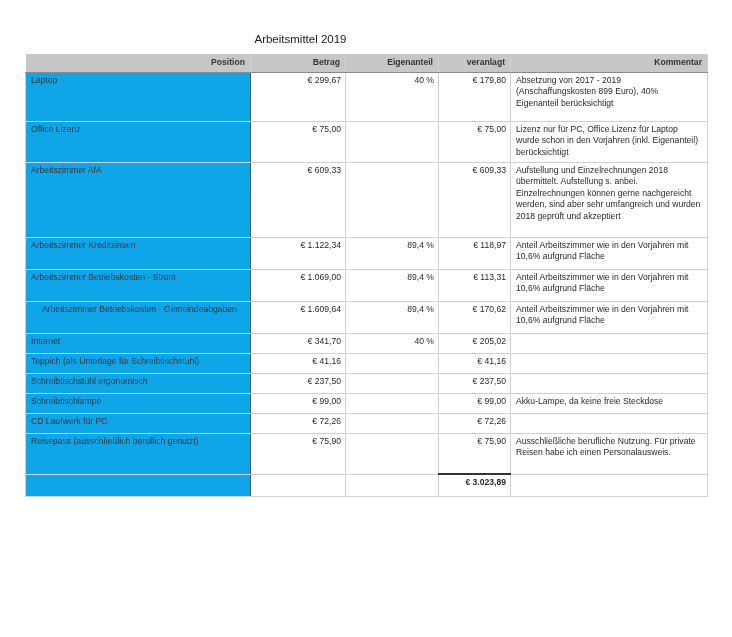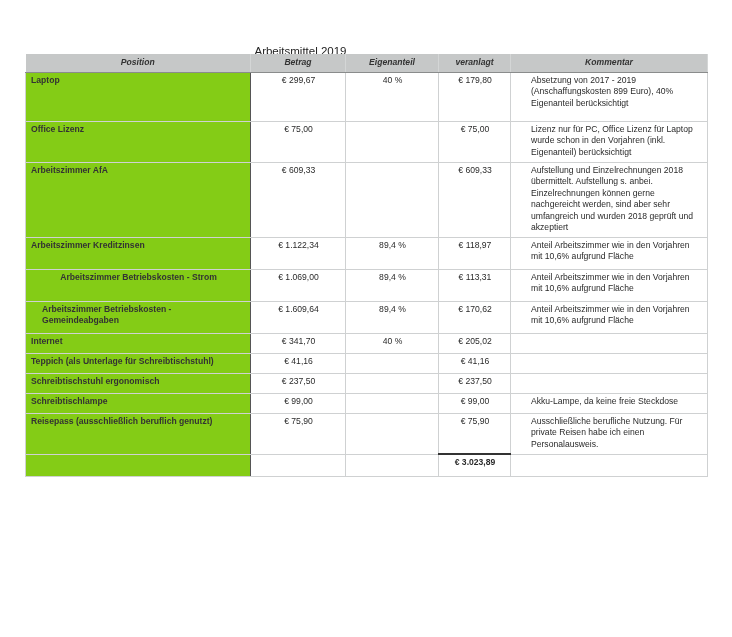--- a/index.html
+++ b/index.html
@@ -1,29 +1,29 @@
 <!DOCTYPE html>
 <html><head>
 <meta charset="utf-8">
 <style>
   html, body { margin:0; padding:0; background:#ffffff; }
   body { width:732px; height:637px; position:relative; overflow:hidden;
          font-family:"Liberation Sans", sans-serif; color:#2a2a2a; }
   .title { position:absolute; top:33px; left:0; width:601px; text-align:center;
-           font-size:11.5px; color:#222;margin-top:12px; }
+           font-size:11.5px; color:#222; }
   table { position:absolute; top:54px; left:25px; border-collapse:collapse;
           table-layout:fixed; width:682px; font-size:8.6px; line-height:11.5px; }
   col.c-pos { width:225px; } col.c-bet { width:95px; } col.c-eig { width:93px; }
   col.c-ver { width:72px; } col.c-kom { width:197px; }
-  th { background:#c6c8c8; font-weight:bold; text-align:center; padding:3px 5px 3px 5px;
-       border-bottom:1.5px solid #8a8c8c; border-right:1px solid #d4d6d6; height:11px; color:#333;font-style:italic; }
+  th { background:#c6c8c8; font-weight:bold; text-align:right; padding:3px 5px 3px 5px;
+       border-bottom:1.5px solid #8a8c8c; border-right:1px solid #d4d6d6; height:11px; color:#333; }
   td { border:1px solid #cfd1d2; vertical-align:top; padding:2px 4px 3px 5px; }
-  td.pos { background:#84cc16; font-weight:bold; border-right:1.5px solid #555; color:#333;margin-top:32px; }
-  td.num { text-align:center; padding-right:4px; }
-  td.kom { padding-left:20px; }
+  td.pos { background:#0ea5e9; font-weight:normal; border-right:1.5px solid #555; color:#333;margin-top:32px; }
+  td.num { text-align:right; padding-right:4px; }
+  td.kom { padding-left:5px; }
   tr.total td.ver { border-top:2.5px solid #333; font-weight:bold; }
 </style>
 </head>
 <body>
 
 <div class="title">Arbeitsmittel 2019</div>
 
 <table>
   <colgroup>
     <col class="c-pos">
@@ -65,21 +65,21 @@
         <td class="kom">Aufstellung und Einzelrechnungen 2018 übermittelt. Aufstellung s. anbei. Einzelrechnungen können gerne nachgereicht werden, sind aber sehr umfangreich und wurden 2018 geprüft und akzeptiert</td>
       </tr>
       <tr>
         <td class="pos" style="height: 26px;">Arbeitszimmer Kreditzinsen</td>
         <td class="num">€ 1.122,34</td>
         <td class="num">89,4 %</td>
         <td class="num">€ 118,97</td>
         <td class="kom">Anteil Arbeitszimmer wie in den Vorjahren mit 10,6% aufgrund Fläche</td>
       </tr>
       <tr>
-        <td class="pos" style="height: 26px; text-align: center;">Arbeitszimmer Betriebskosten - Strom</td>
+        <td class="pos" style="height: 26px;">Arbeitszimmer Betriebskosten - Strom</td>
         <td class="num">€ 1.069,00</td>
         <td class="num">89,4 %</td>
         <td class="num">€ 113,31</td>
         <td class="kom">Anteil Arbeitszimmer wie in den Vorjahren mit 10,6% aufgrund Fläche</td>
       </tr>
       <tr>
         <td class="pos" style="height: 26px; padding-left: 16px;">Arbeitszimmer Betriebskosten - Gemeindeabgaben</td>
         <td class="num">€ 1.609,64</td>
         <td class="num">89,4 %</td>
         <td class="num">€ 170,62</td>
@@ -107,20 +107,27 @@
         <td class="kom"></td>
       </tr>
       <tr>
         <td class="pos" style="height: 14px;">Schreibtischlampe</td>
         <td class="num">€ 99,00</td>
         <td class="num"></td>
         <td class="num">€ 99,00</td>
         <td class="kom">Akku-Lampe, da keine freie Steckdose</td>
       </tr>
       <tr>
+        <td class="pos" style="height: 14px;">CD Laufwerk für PC</td>
+        <td class="num">€ 72,26</td>
+        <td class="num"></td>
+        <td class="num">€ 72,26</td>
+        <td class="kom"></td>
+      </tr>
+      <tr>
         <td class="pos" style="height: 35px;">Reisepass (ausschließlich beruflich genutzt)</td>
         <td class="num">€ 75,90</td>
         <td class="num"></td>
         <td class="num">€ 75,90</td>
         <td class="kom">Ausschließliche berufliche Nutzung. Für private Reisen habe ich einen Personalausweis.</td>
       </tr>
     </tbody>
   <tfoot>
     <tr class="total">
       <td class="pos" style="height:16px;"></td>

